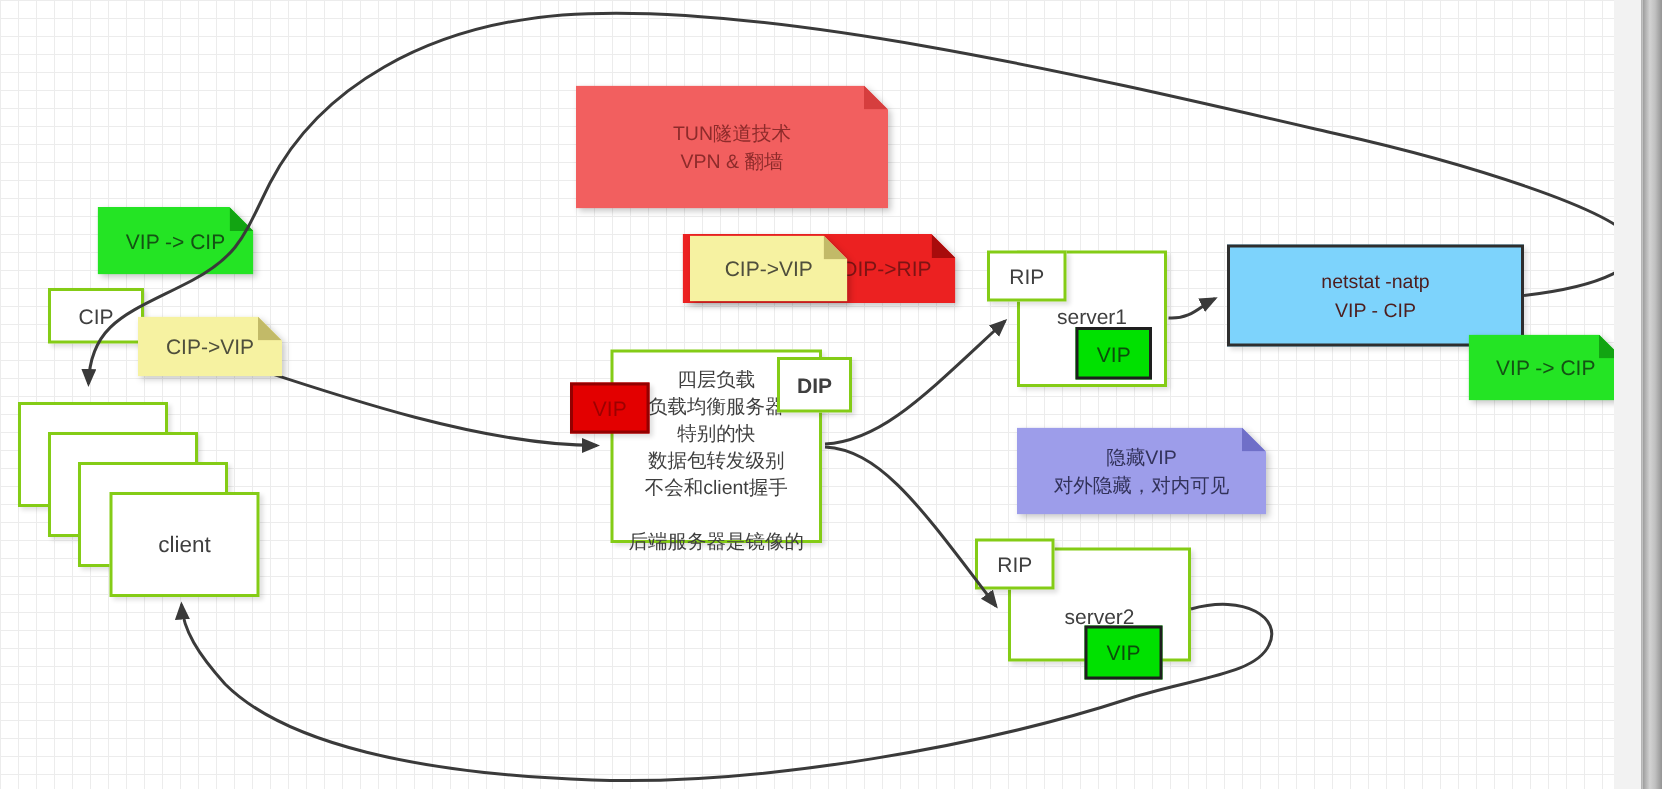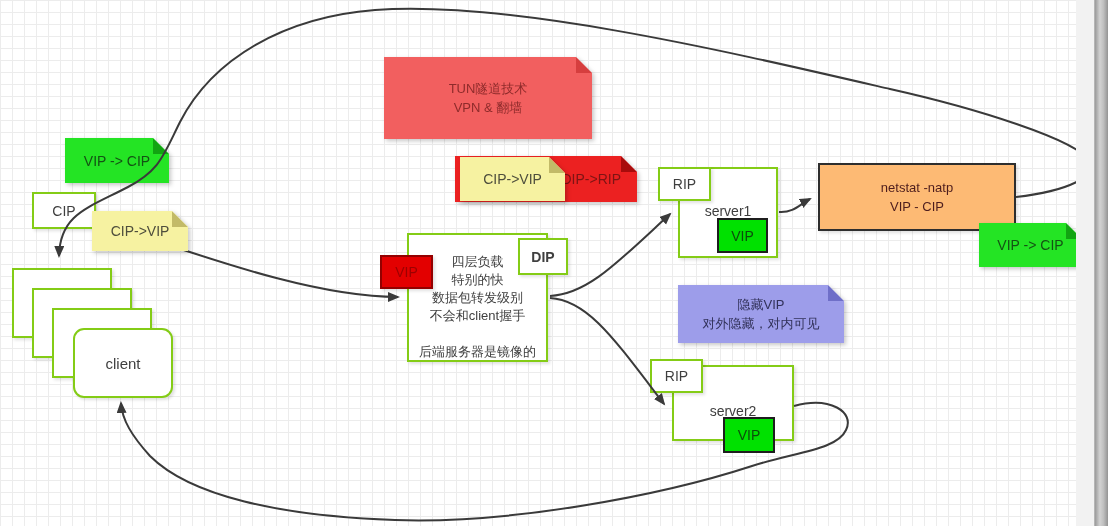--- a/index.html
+++ b/index.html
@@ -78,27 +78,28 @@
   <div class="note" style="left:92px;top:211px;width:96px;height:40px;">
     <div class="note-body" style="background:#f6f2a1;color:#4e4e3c;">
       <span>CIP-&gt;VIP</span>
       <div class="fold" style="background:#c2ba68;"></div>
     </div>
   </div>
 
   <div class="rect" style="left:12px;top:268px;width:100px;height:70px;"></div>
   <div class="rect" style="left:32px;top:288px;width:100px;height:70px;"></div>
   <div class="rect" style="left:52px;top:308px;width:100px;height:70px;"></div>
-  <div class="rect" style="left:73px;top:328px;width:100px;height:70px;font-size:15px;border-radius:11px;">
+  <div class="rect" style="left:73px;top:328px;width:100px;height:70px;font-size:15px;">
     <span>client</span>
   </div>
 
   <div class="rect" style="left:407px;top:233px;width:141px;height:129px;">
     <div class="lb-text">
       <div class="lb-line">四层负载</div>
+      <div class="lb-line">负载均衡服务器</div>
       <div class="lb-line">特别的快</div>
       <div class="lb-line">数据包转发级别</div>
       <div class="lb-line">不会和client握手</div>
       <div class="lb-line"></div>
       <div class="lb-line">后端服务器是镜像的</div>
     </div>
   </div>
 
   <div class="rect" style="left:380px;top:255px;width:53px;height:34px;background:#e30000;border-color:#930000;color:#9d0000;">
     <span>VIP</span>
@@ -124,21 +125,21 @@
   <div class="rect" style="left:678px;top:167px;width:100px;height:91px;align-items:flex-start;">
     <span style="margin-top:34px;">server1</span>
     <div class="rect" style="left:37px;top:49px;width:51px;height:35px;background:#00e100;border-color:#1e1e1e;color:#0b4d0b;box-shadow:none;">
       <span>VIP</span>
     </div>
   </div>
   <div class="rect" style="left:658px;top:167px;width:53px;height:34px;">
     <span>RIP</span>
   </div>
 
-  <div class="rect" style="left:818px;top:163px;width:198px;height:68px;background:#fdba74;border-color:#2e2e2e;color:#4d1d1d;font-size:13px;">
+  <div class="rect" style="left:818px;top:163px;width:198px;height:68px;background:#7dd3fc;border-color:#2e2e2e;color:#4d1d1d;font-size:13px;">
     <div class="lines" style="text-align:center;">
       <div>netstat -natp</div>
       <div>VIP - CIP</div>
     </div>
   </div>
 
   <div class="note" style="left:979px;top:223px;width:103px;height:44px;">
     <div class="note-body" style="background:#24e424;color:#145214;">
       <span>VIP -&gt; CIP</span>
       <div class="fold" style="background:#12a412;"></div>

